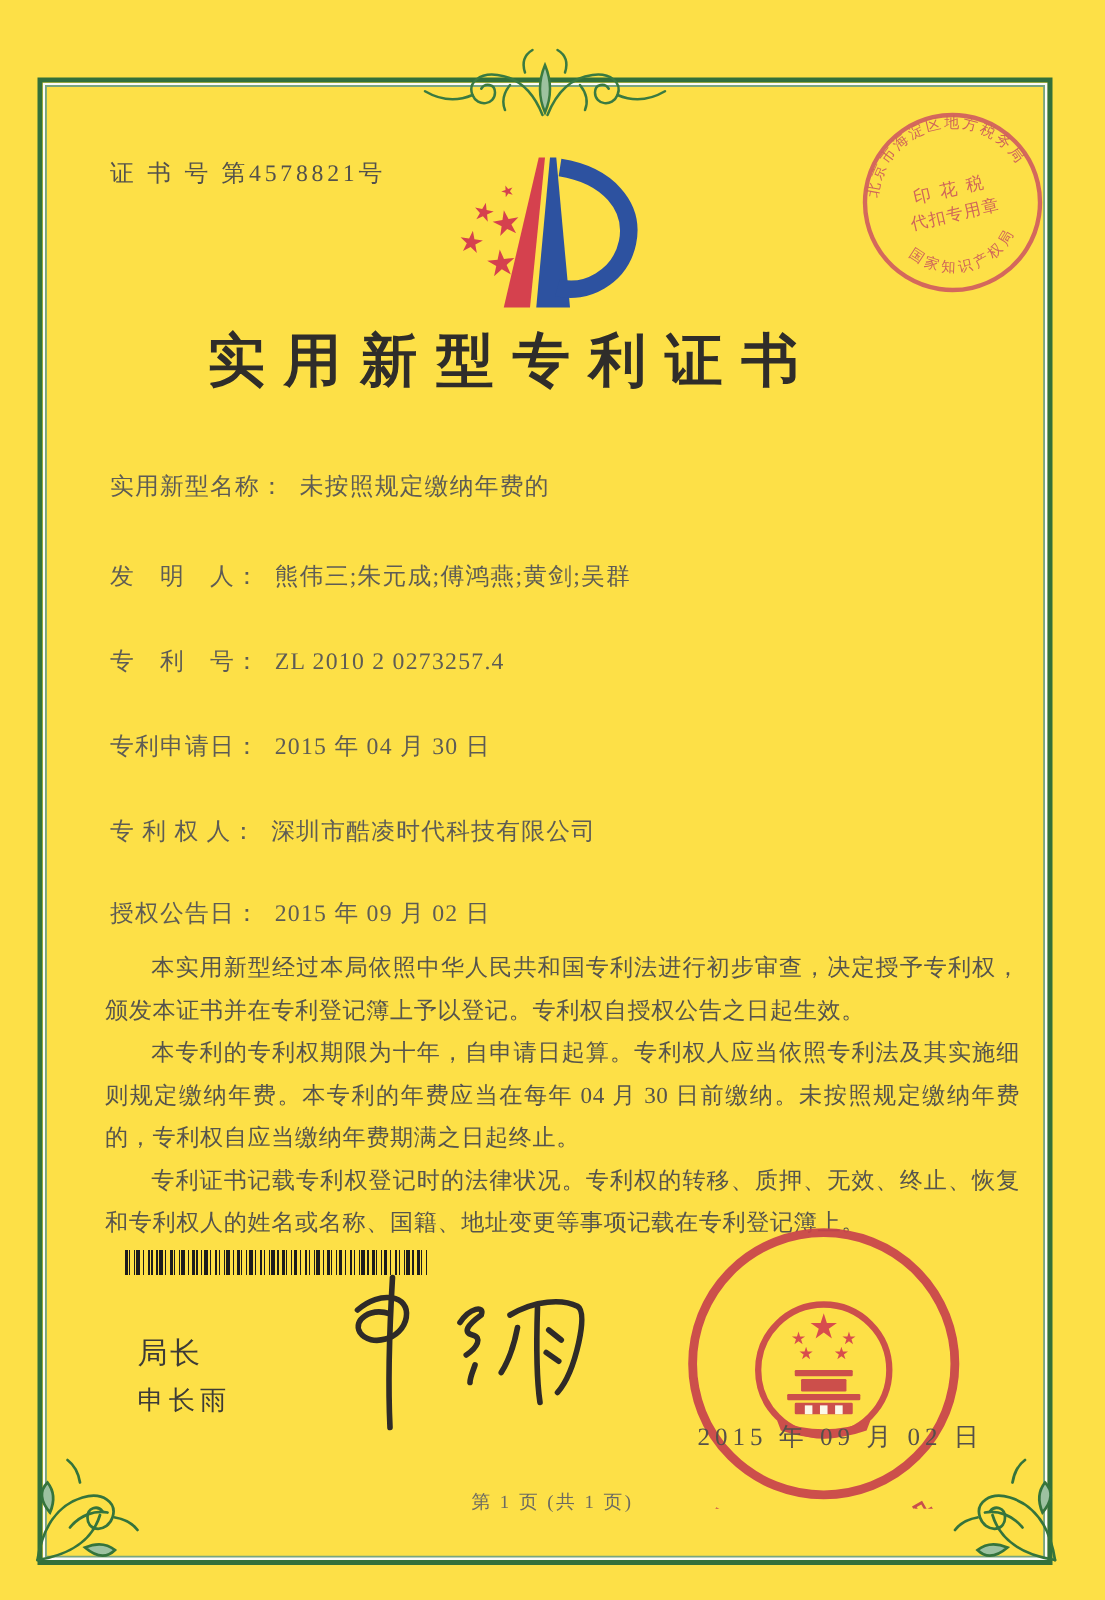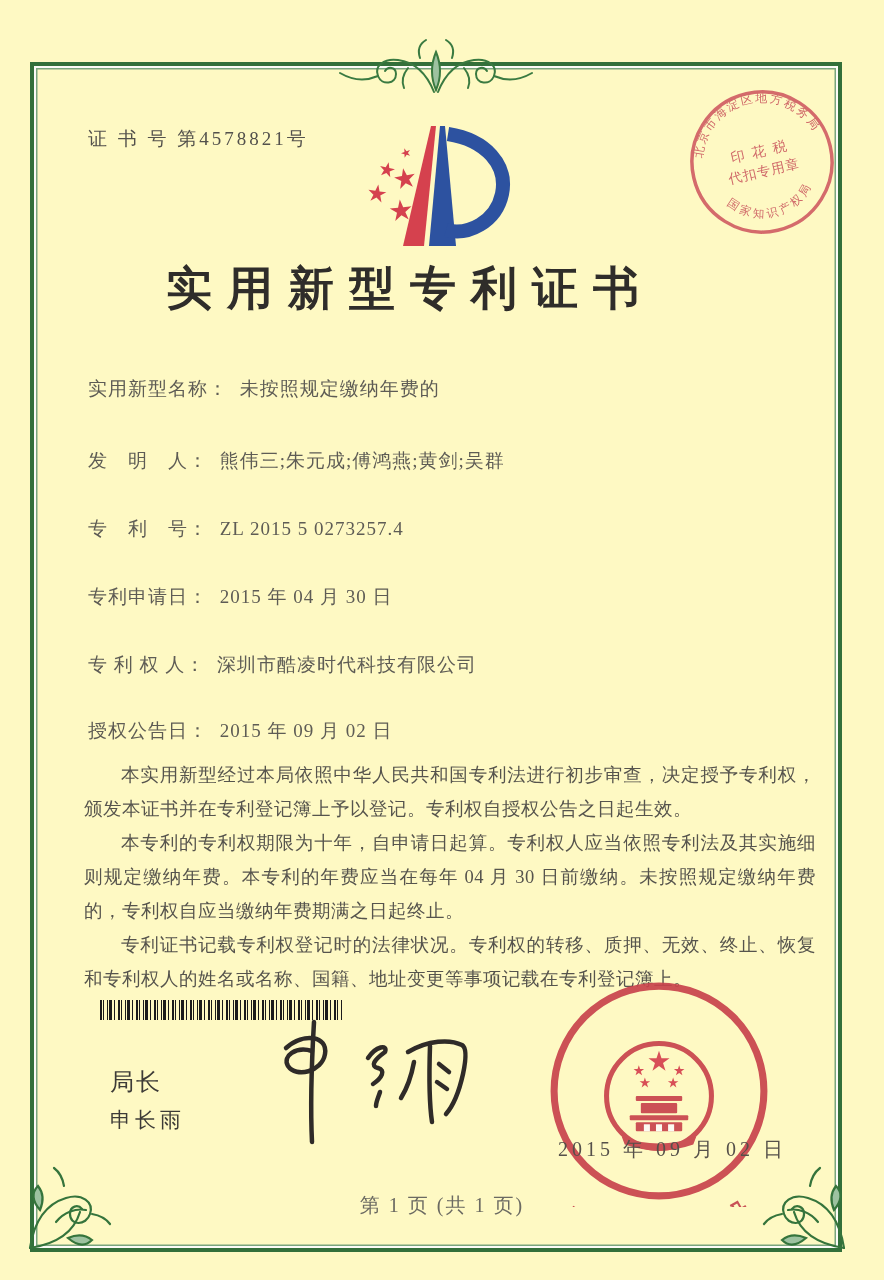--- a/index.html
+++ b/index.html
@@ -1,18 +1,18 @@
 <!DOCTYPE html>
 <html><head>
 <meta charset="utf-8">
 <style>
   html,body{margin:0;padding:0;background:#ffffff;}
   .page{
     position:relative;width:884px;height:1280px;overflow:hidden;
-    background:#fef9c3;
+    background:#fde047;
     font-family:"Liberation Serif","DejaVu Serif",serif;
   }
   
   .frame{
     position:absolute;left:30px;top:62px;width:804px;height:1182px;
     border:4px solid #33703a;
     box-shadow: inset 0 0 0 2px #fcfbf7, inset 0 0 0 3.5px #79a57e;
   }
   .ornament{position:absolute;pointer-events:none;}
   .cert-no{
@@ -45,21 +45,21 @@
   .tax-stamp{position:absolute;left:682px;top:82px;width:160px;height:160px;transform:rotate(-13deg);opacity:.88;}
   .tax-stamp text{fill:#c9545c;}
   .big-seal{position:absolute;left:543px;top:975px;width:232px;height:232px;opacity:.92;}
   .big-seal text{fill:#c4434d;font-weight:bold;}
   .seal-date{
     position:absolute;left:558px;top:1136px;font-size:20px;letter-spacing:4px;
     color:#55504a;
   }
   .footer{
     position:absolute;left:0;top:1192px;width:884px;text-align:center;
-    font-size:20px;letter-spacing:2px;color:#6b6a62;
+    font-size:15px;letter-spacing:2px;color:#6b6a62;
   }
 </style>
 </head>
 <body>
 
 <div class="page">
 
   <div class="frame"></div>
 
   <svg class="ornament" style="left:316px;top:28px;width:240px;height:72px" viewBox="0 0 240 72">
@@ -137,21 +137,21 @@
   <div class="field f0">
     <span class="lbl">实用新型名称：</span>
     <span class="val">未按照规定缴纳年费的</span>
   </div>
   <div class="field f1">
     <span class="lbl">发　明　人：</span>
     <span class="val">熊伟三;朱元成;傅鸿燕;黄剑;吴群</span>
   </div>
   <div class="field f2">
     <span class="lbl">专　利　号：</span>
-    <span class="val">ZL 2015 5 0273257.4</span>
+    <span class="val">ZL 2010 2 0273257.4</span>
   </div>
   <div class="field f3">
     <span class="lbl">专利申请日：</span>
     <span class="val">2015 年 04 月 30 日</span>
   </div>
   <div class="field f4">
     <span class="lbl">专 利 权 人：</span>
     <span class="val">深圳市酷凌时代科技有限公司</span>
   </div>
   <div class="field f5">

